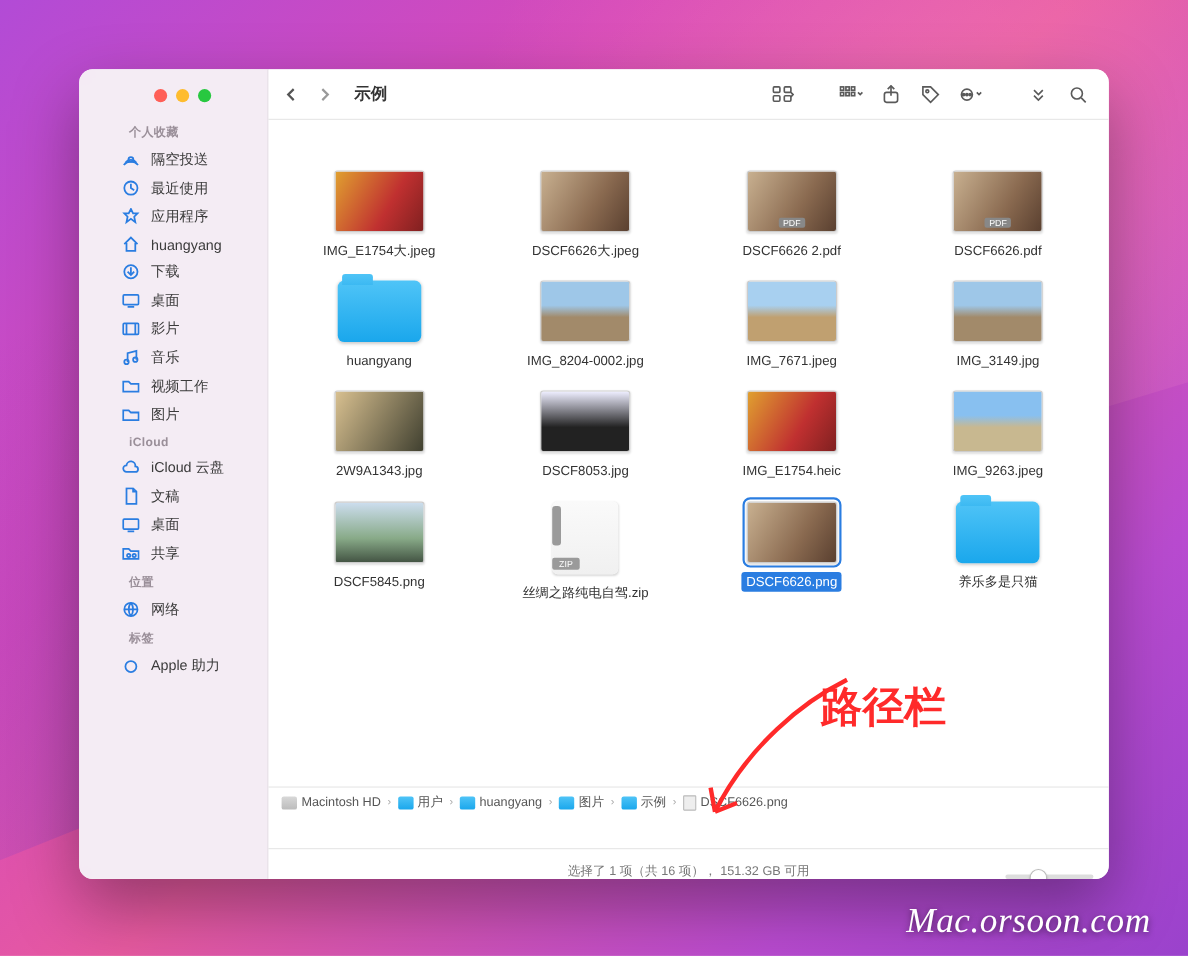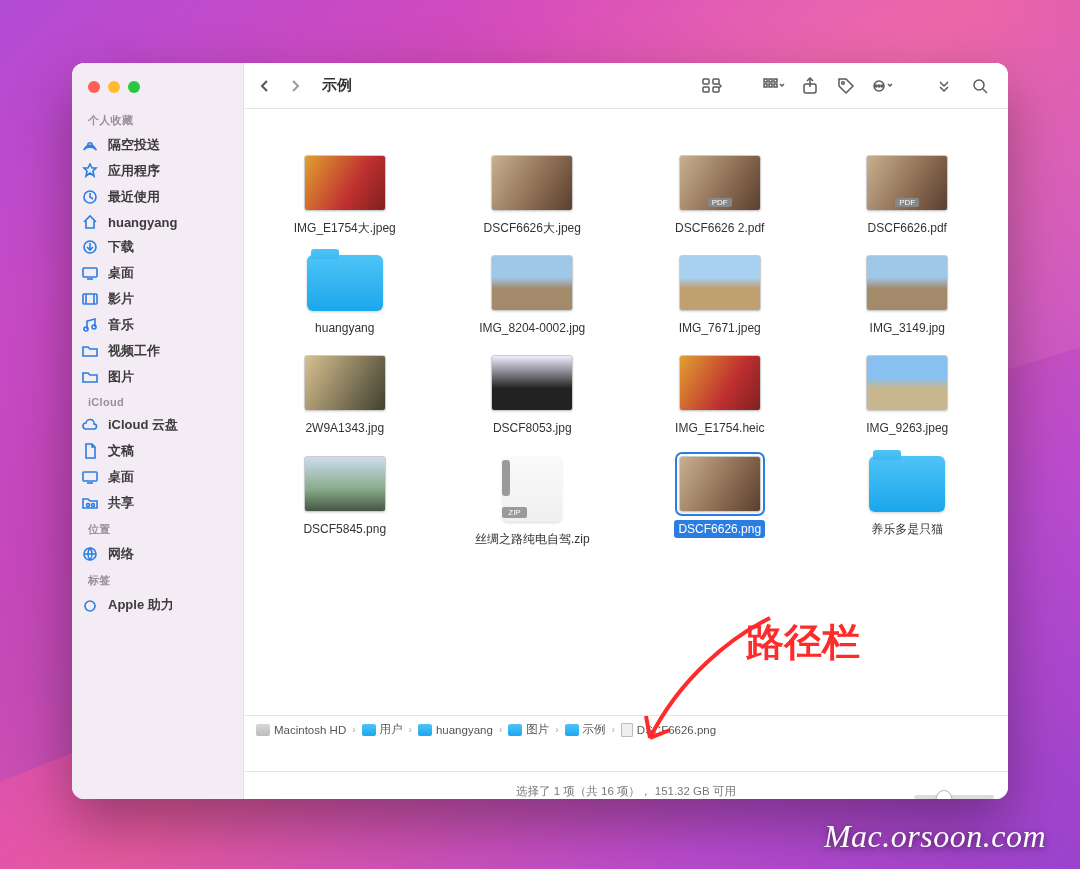--- a/index.html
+++ b/index.html
@@ -28,32 +28,32 @@
   }
   
   .sidebar {
     width: 172px;
     background: rgba(242,233,242,0.85);
     backdrop-filter: blur(12px);
     padding: 12px 0 0 0;
     display: flex; flex-direction: column;
     overflow: hidden;
     border-right: 1px solid rgba(0,0,0,0.06);
+    align-items: center;
   }
   .traffic { display:flex; gap:8px; padding: 6px 0 14px 16px; }
   .traffic span { width:12px; height:12px; border-radius:50%; }
   .tl-red{background:#ff5f57;} .tl-yellow{background:#febc2e;} .tl-green{background:#28c840;}
   .section-label {
     color:#9a8f99; font-size:11px; font-weight:600; padding:6px 16px 4px; letter-spacing:0.3px;
   }
   .side-item {
     display:flex; align-items:center; gap:10px;
     padding:4px 10px 4px 10px; font-size:13px; color:#3b3b3b;
     cursor:pointer;
-    font-weight:bold;
   }
   .side-icon { width:16px; height:16px; fill:none; stroke:#2a7de1; stroke-width:1.6; flex:0 0 16px;}
   .sidebar-scroll { flex:1; overflow:hidden; }
   
   .main { flex:1; display:flex; flex-direction:column; background:#fff;gap:28px; }
   .toolbar {
     height:46px; display:flex; align-items:center; gap:8px; padding:0 14px 0 10px;
     border-bottom:1px solid #e6e6e6;
   }
   .nav-btn { width:22px; height:22px; display:flex; align-items:center; justify-content:center; border-radius:4px; cursor:pointer;}
@@ -168,30 +168,30 @@
         <div class="side-item">
           <svg class="side-icon" viewBox="0 0 16 16">
             <circle cx="8" cy="8" r="2.2"></circle>
             <path d="M3 11a6 6 0 0 1 10 0"></path>
             <path d="M1.5 13a8.5 8.5 0 0 1 13 0"></path>
           </svg>
           <span>隔空投送</span>
         </div>
         <div class="side-item">
           <svg class="side-icon" viewBox="0 0 16 16">
-            <path d="M8 1l2 4h4l-3 3 1 5-4-3-4 3 1-5-3-3h4z"></path>
-          </svg>
-          <span>应用程序</span>
-        </div>
-        <div class="side-item">
-          <svg class="side-icon" viewBox="0 0 16 16">
             <circle cx="8" cy="8" r="6"></circle>
             <polyline points="8,4 8,8 11,10"></polyline>
           </svg>
           <span>最近使用</span>
+        </div>
+        <div class="side-item">
+          <svg class="side-icon" viewBox="0 0 16 16">
+            <path d="M8 1l2 4h4l-3 3 1 5-4-3-4 3 1-5-3-3h4z"></path>
+          </svg>
+          <span>应用程序</span>
         </div>
         <div class="side-item">
           <svg class="side-icon" viewBox="0 0 16 16">
             <path d="M2 8l6-6 6 6"></path>
             <path d="M4 7v7h8V7"></path>
           </svg>
           <span>huangyang</span>
         </div>
         <div class="side-item">
           <svg class="side-icon" viewBox="0 0 16 16">

